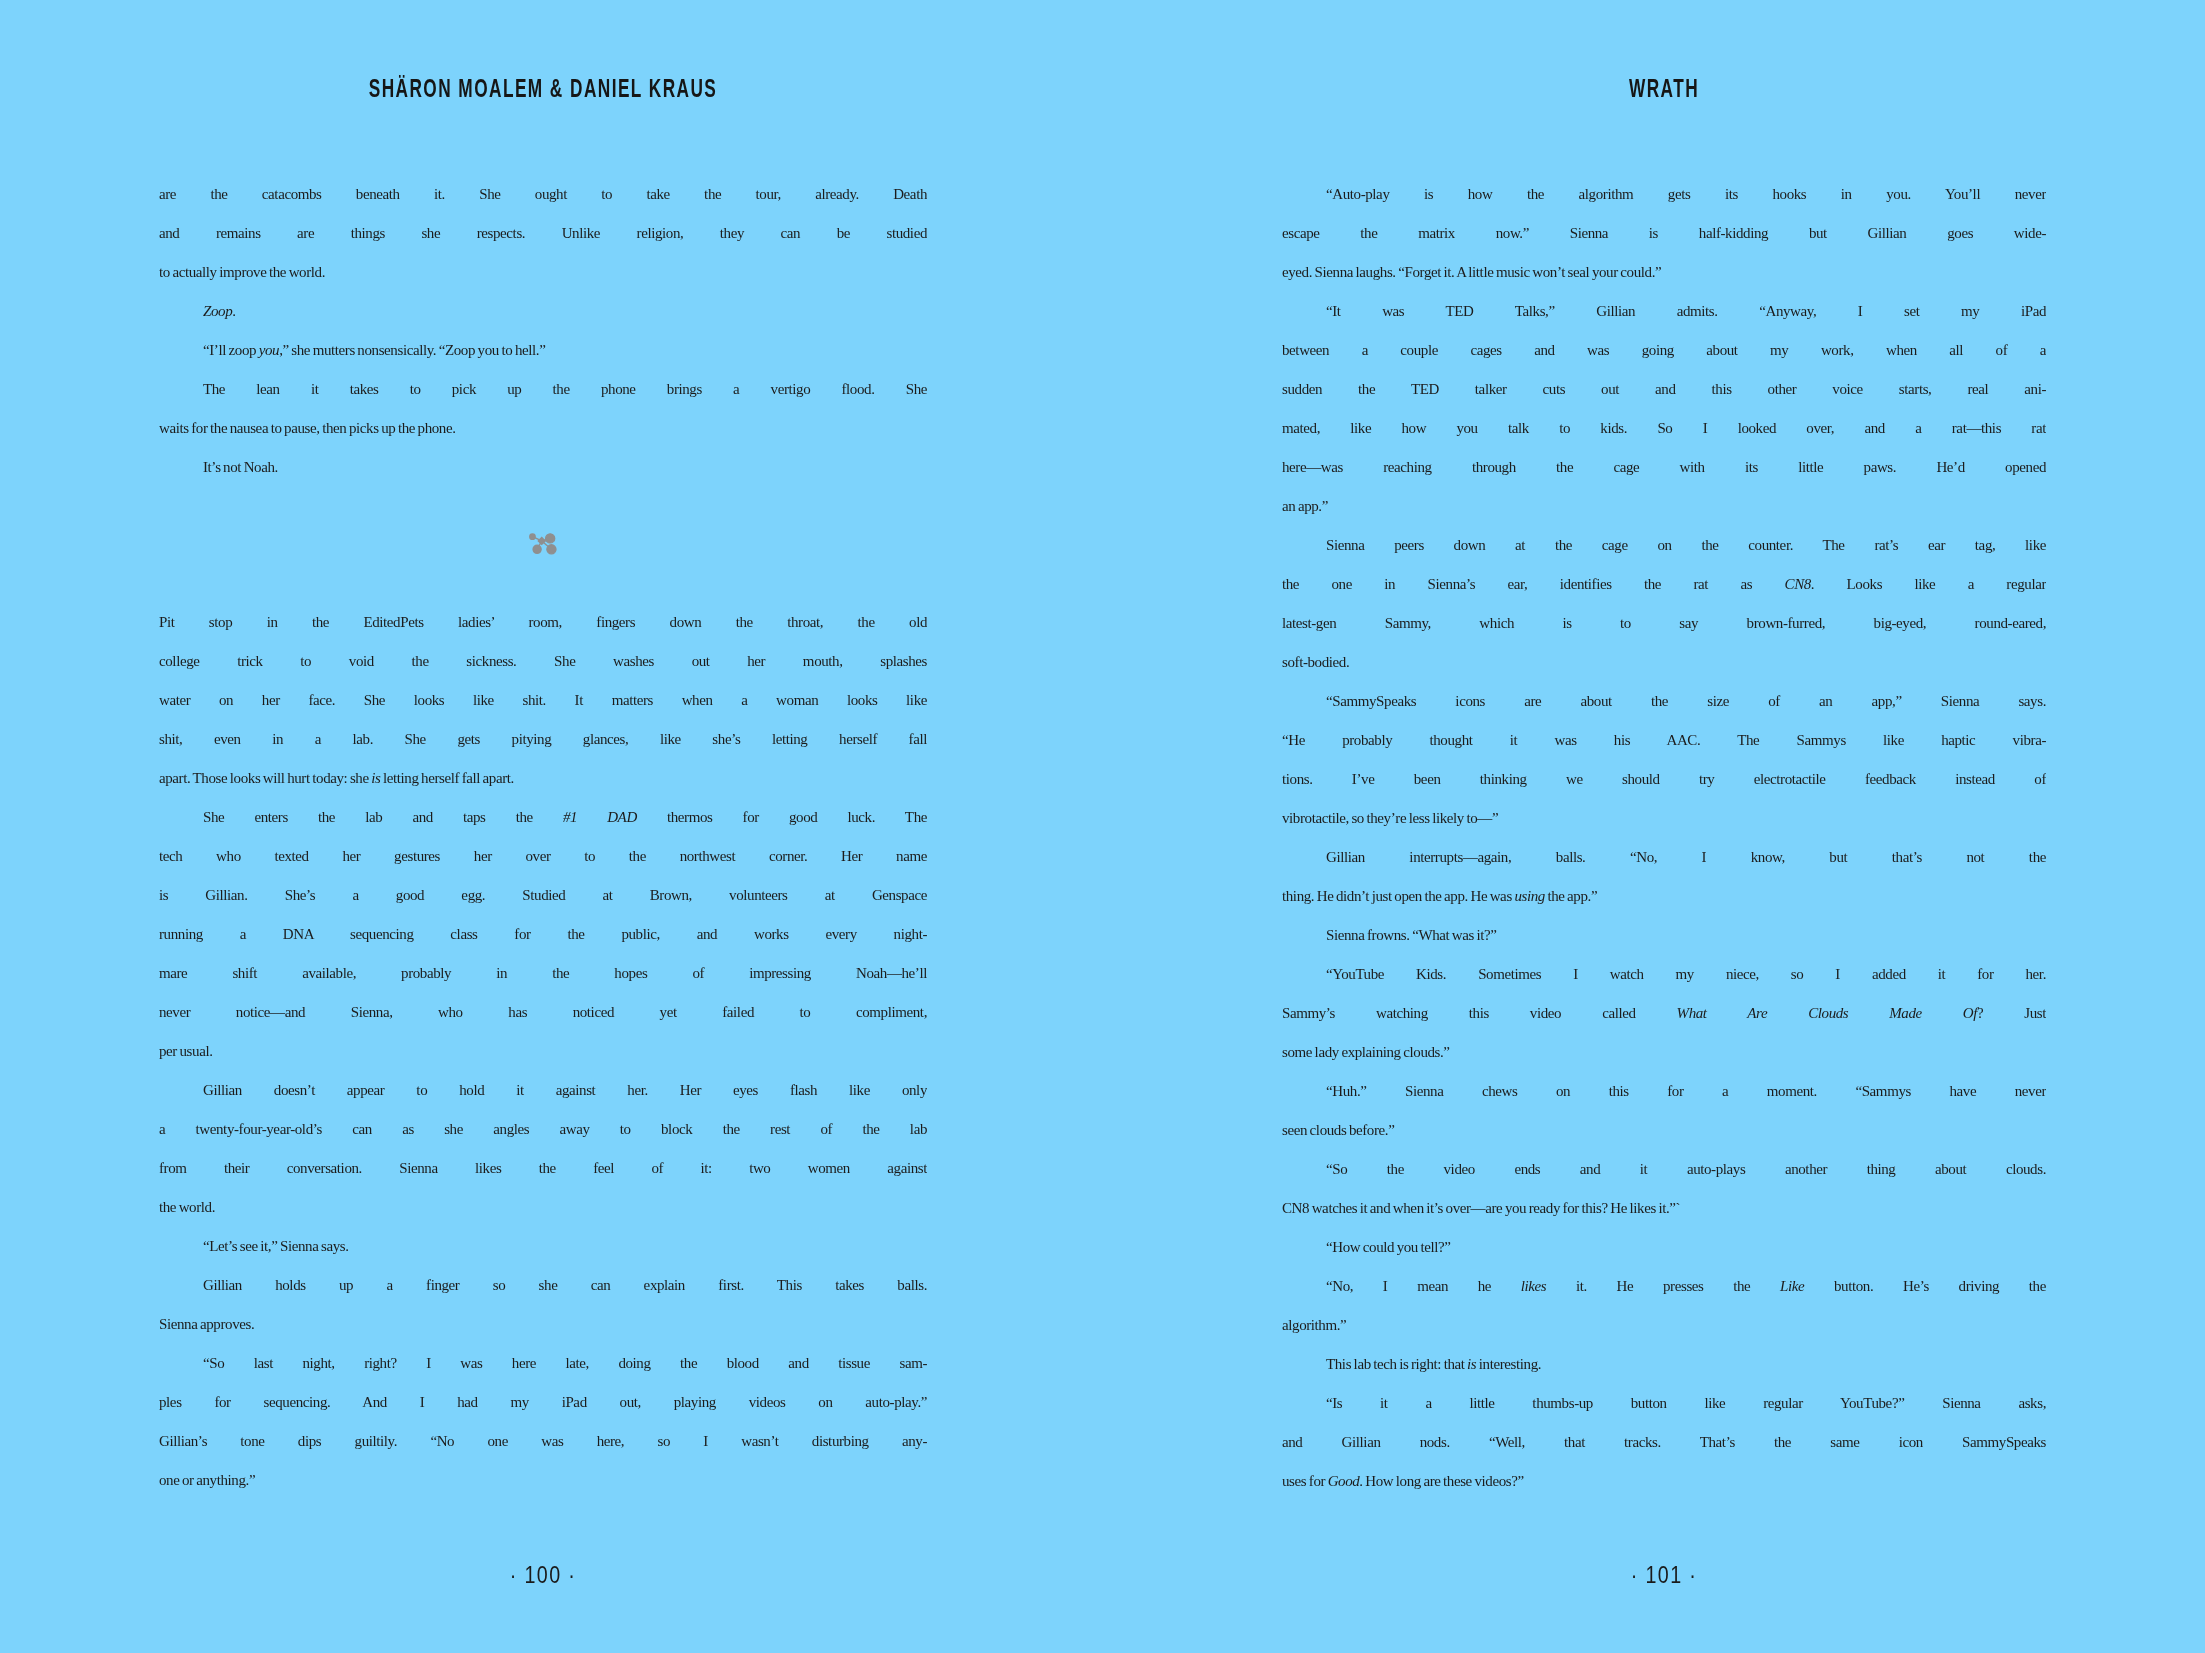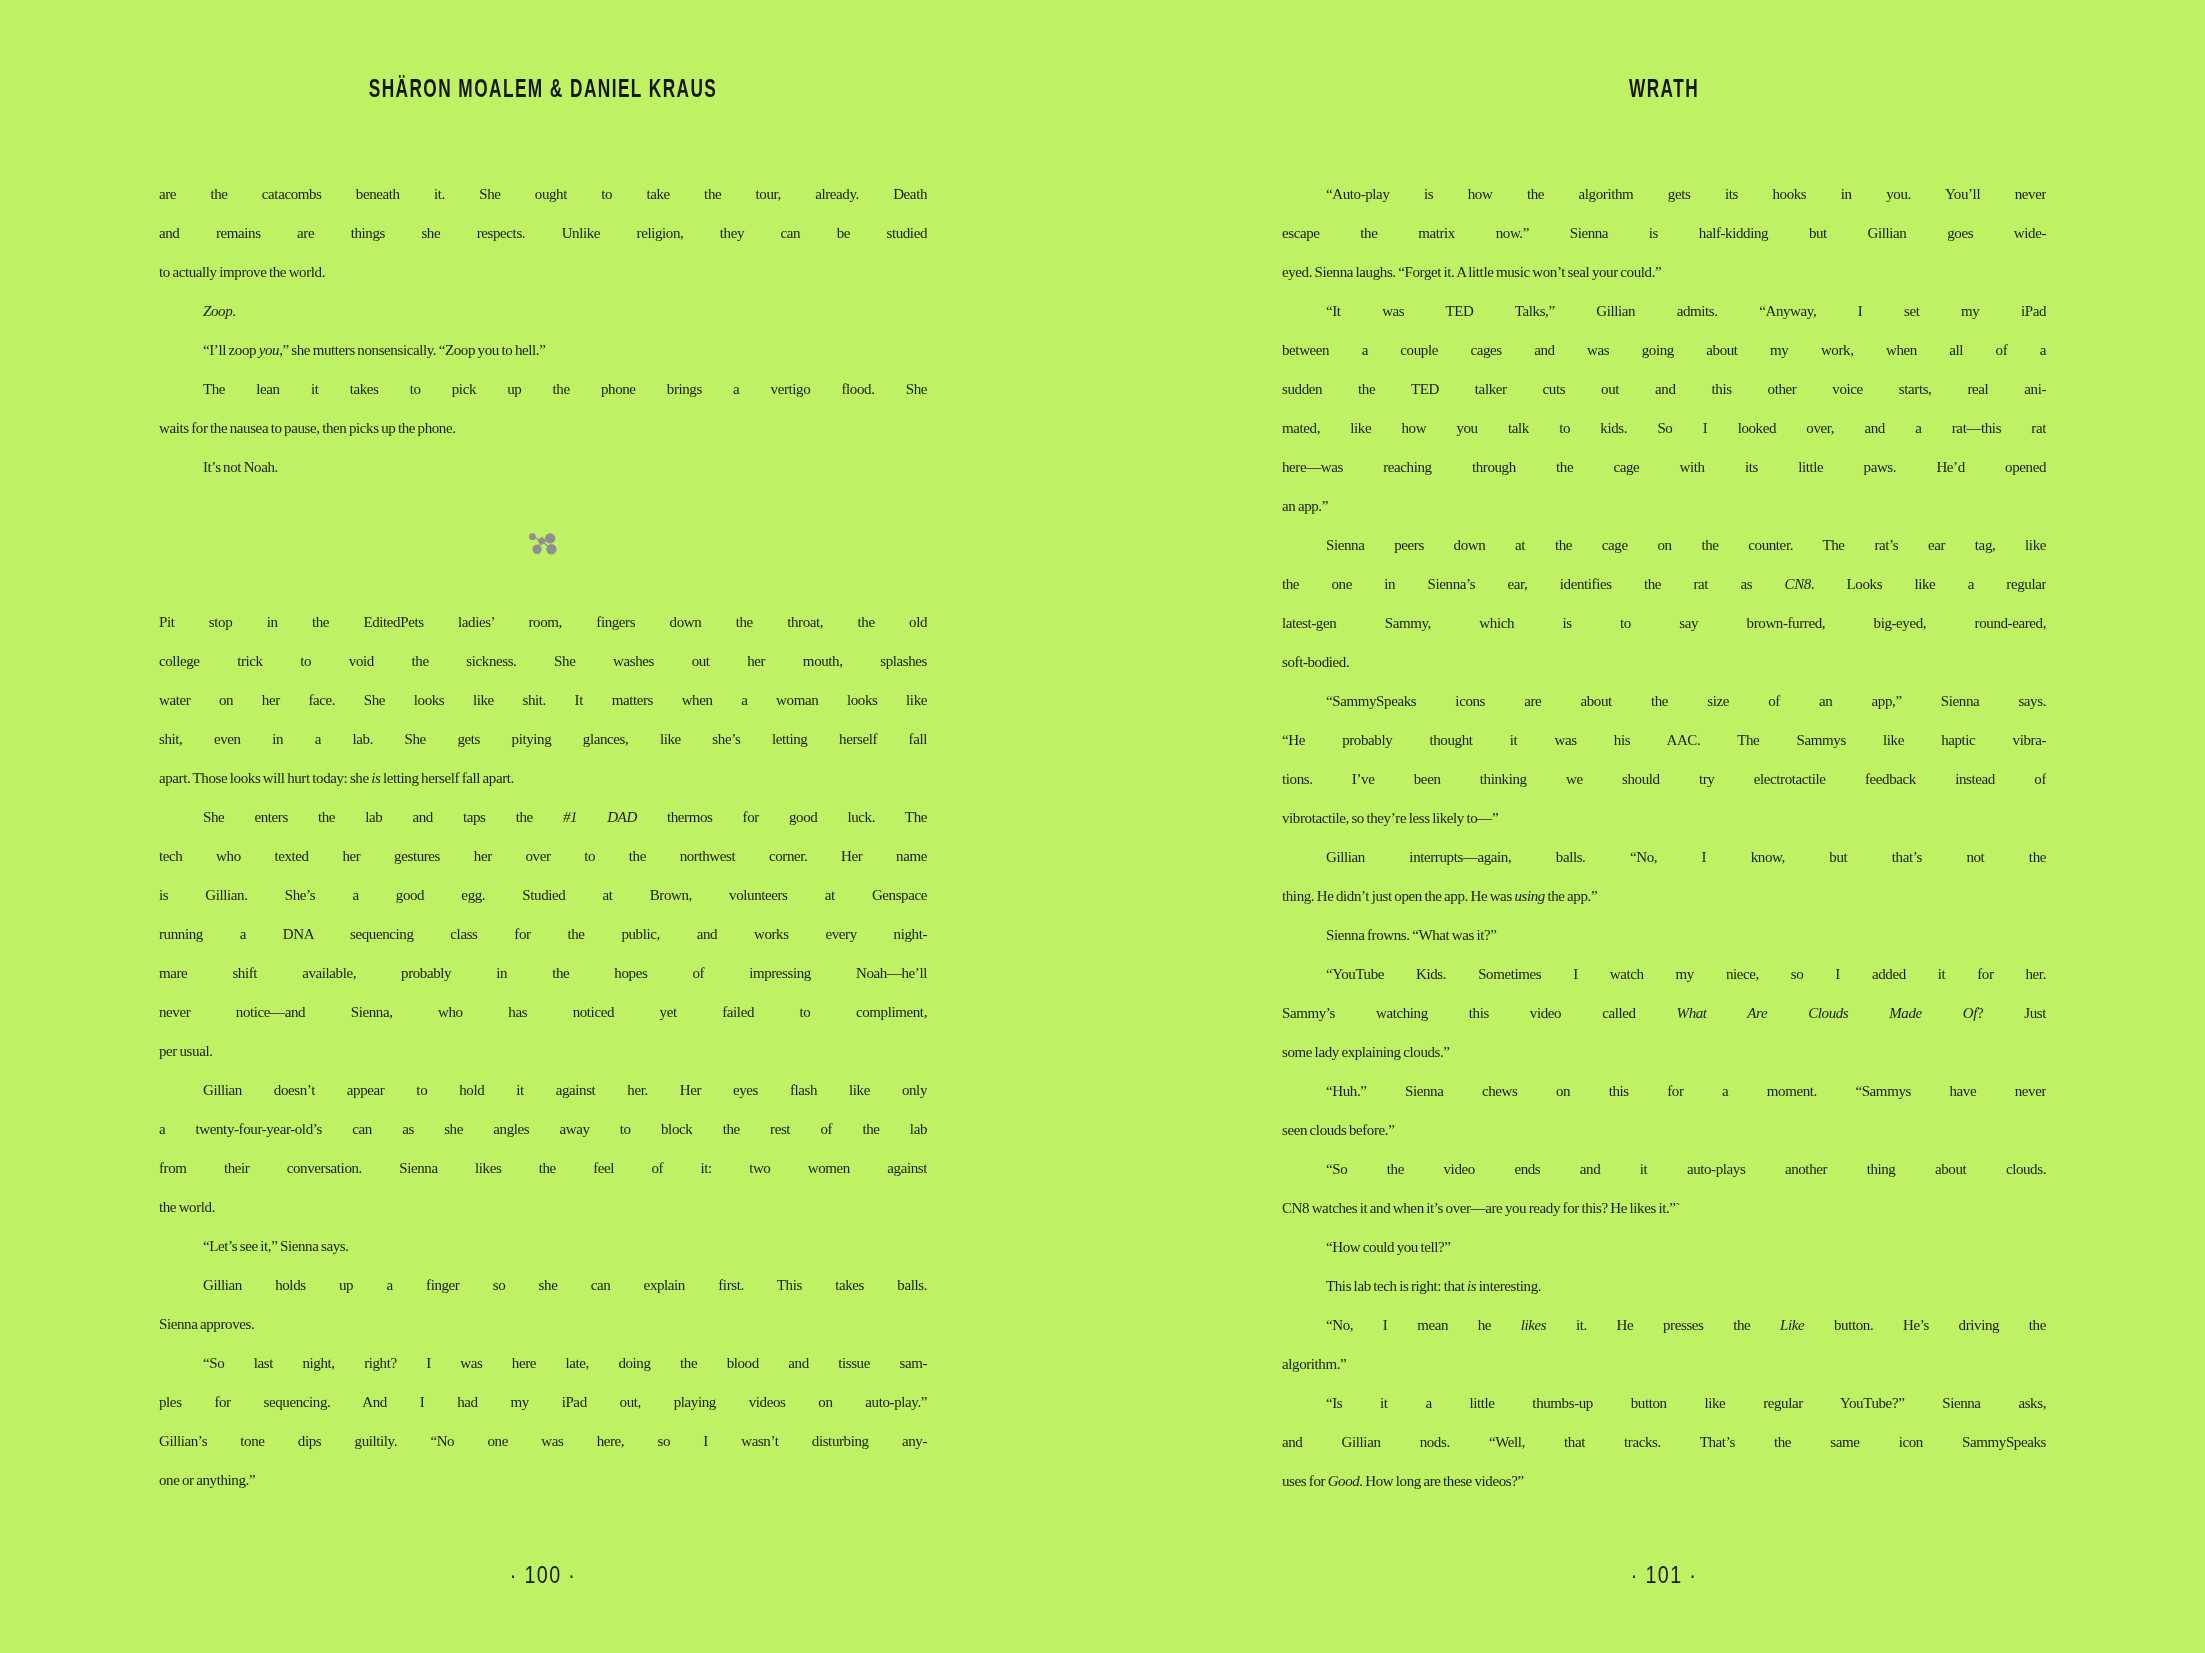--- a/index.html
+++ b/index.html
@@ -1,17 +1,17 @@
 <!DOCTYPE html>
 <html style="font-size:13.6px"><head>
 <meta charset="utf-8">
 <title>Wrath</title>
 <style>
   html,body{margin:0;padding:0;background:#ffffff;}
-  .spread{position:relative;width:2205px;height:1654px;background:#bef264;overflow:hidden;}
+  .spread{position:relative;width:2205px;height:1654px;background:#7dd3fc;overflow:hidden;}
   .page{position:absolute;top:0;height:1654px;}
   .page-left{left:159px;width:768px;}
   .page-right{left:1282px;width:764px;}
   .running-header{
     position:absolute;top:75px;left:0;right:0;text-align:center;
     font-family:"Liberation Sans","DejaVu Sans",sans-serif;font-weight:700;
     font-size:25.4px;line-height:27px;letter-spacing:2.1px;color:#161616;
     transform:scaleX(0.68);transform-origin:50% 50%;white-space:nowrap;
   }
   .page-body{
@@ -156,25 +156,25 @@
           <div class="line">seen clouds before.”</div>
         </div>
         <div class="para">
           <div class="line j ind">“So the video ends and it auto-plays another thing about clouds.</div>
           <div class="line">CN8 watches it and when it’s over—are you ready for this? He likes it.”`</div>
         </div>
         <div class="para">
           <div class="line ind">“How could you tell?”</div>
         </div>
         <div class="para">
-          <div class="line ind">This lab tech is right: that <i>is</i> interesting.</div>
+          <div class="line j ind">“No, I mean he <i>likes</i> it. He presses the <i>Like</i> button. He’s driving the</div>
+          <div class="line">algorithm.”</div>
         </div>
         <div class="para">
-          <div class="line j ind">“No, I mean he <i>likes</i> it. He presses the <i>Like</i> button. He’s driving the</div>
-          <div class="line">algorithm.”</div>
+          <div class="line ind">This lab tech is right: that <i>is</i> interesting.</div>
         </div>
         <div class="para">
           <div class="line j ind">“Is it a little thumbs-up button like regular YouTube?” Sienna asks,</div>
           <div class="line j">and Gillian nods. “Well, that tracks. That’s the same icon SammySpeaks</div>
           <div class="line">uses for <i>Good</i>. How long are these videos?”</div>
         </div>
       </div>
     <footer class="pagenum">· 101 ·</footer>
   </section>
 

